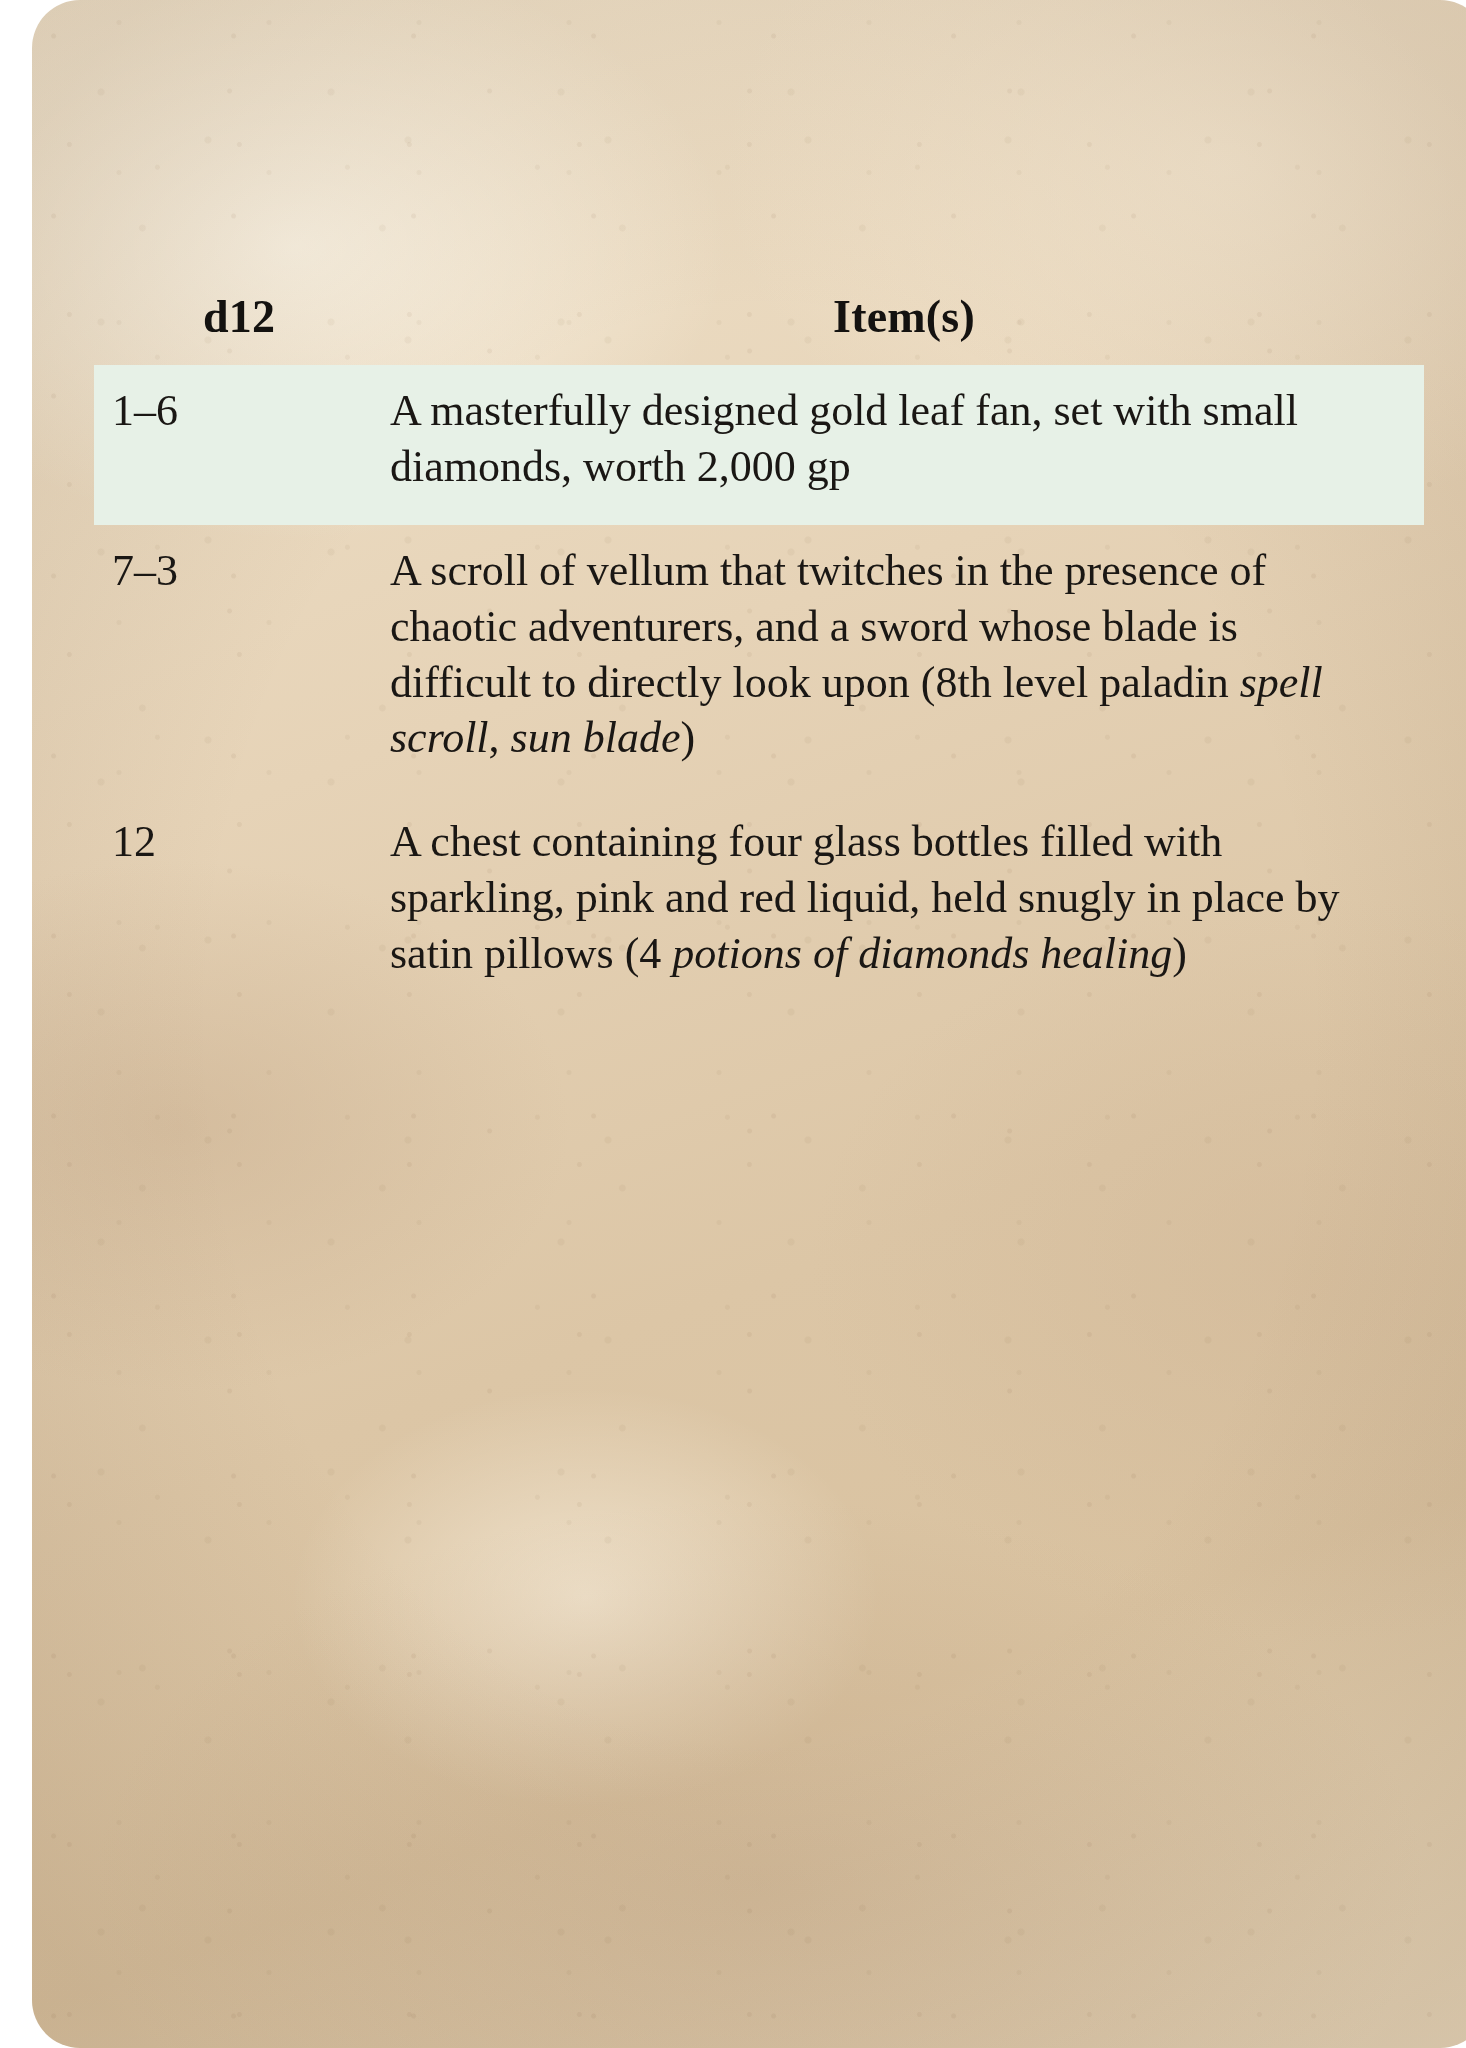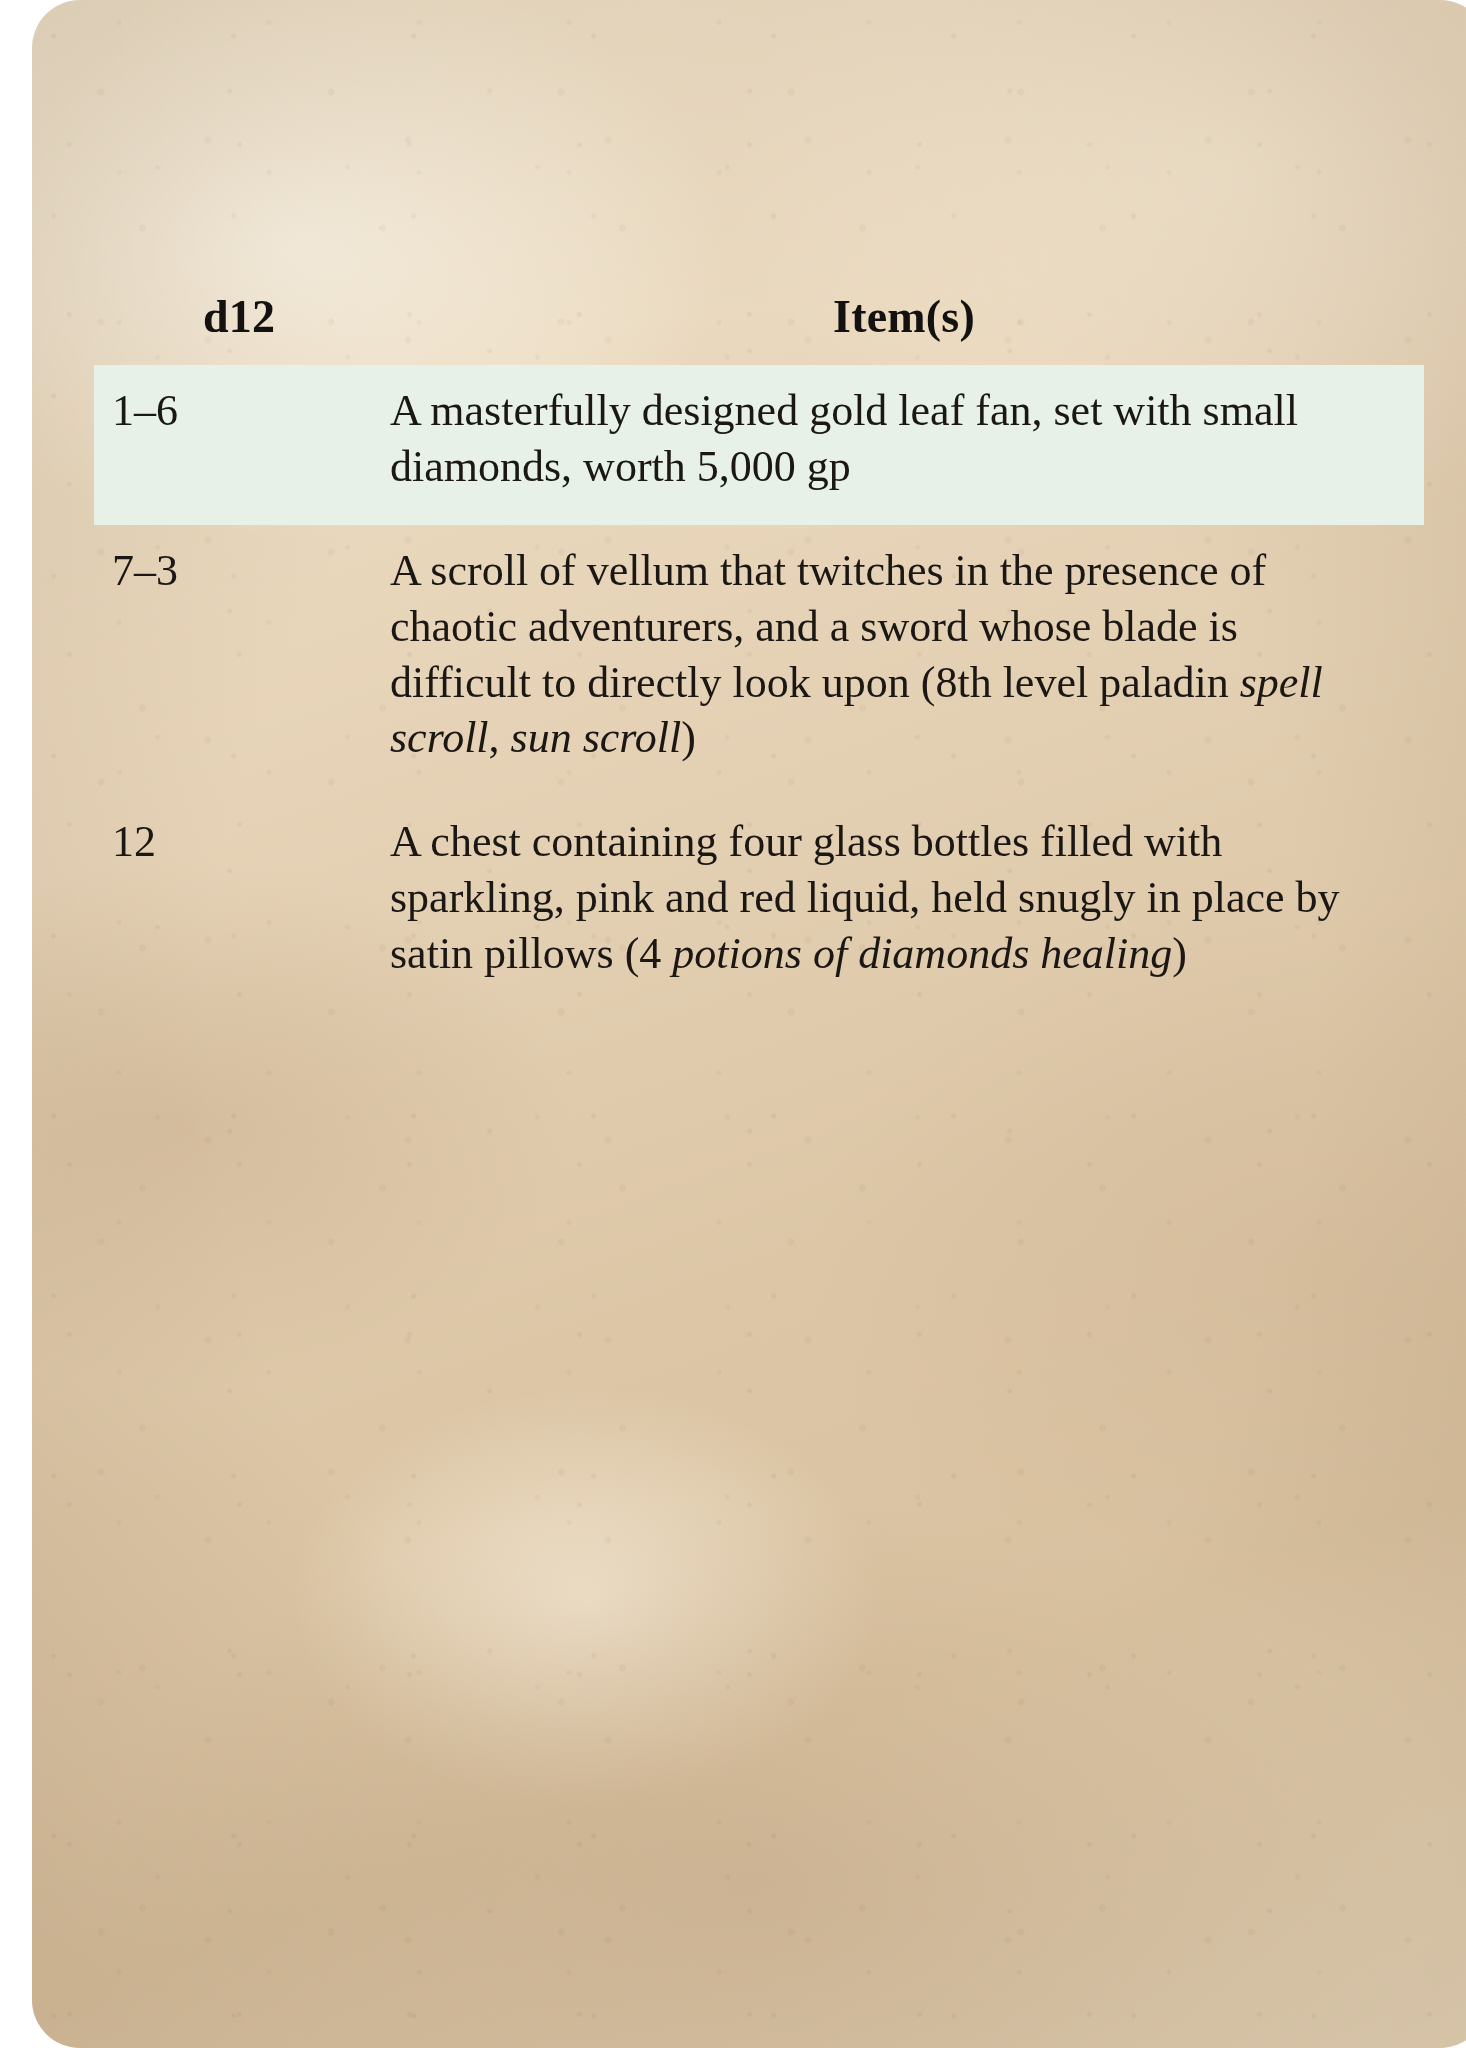--- a/index.html
+++ b/index.html
@@ -118,25 +118,25 @@
     <table class="loot">
       <thead>
         <tr>
           <th class="col-roll">d12</th>
           <th class="col-item">Item(s)</th>
         </tr>
       </thead>
       <tbody id="loot-body">
           <tr class="shaded">
             <td class="roll">1–6</td>
-            <td class="item">A masterfully designed gold leaf fan, set with small diamonds, worth 5,000 gp</td>
+            <td class="item">A masterfully designed gold leaf fan, set with small diamonds, worth 2,000 gp</td>
           </tr>
           <tr class="">
             <td class="roll">7–3</td>
-            <td class="item">A scroll of vellum that twitches in the presence of chaotic adventurers, and a sword whose blade is difficult to directly look upon (8th level paladin <em>spell scroll</em>, <em>sun scroll</em>)</td>
+            <td class="item">A scroll of vellum that twitches in the presence of chaotic adventurers, and a sword whose blade is difficult to directly look upon (8th level paladin <em>spell scroll</em>, <em>sun blade</em>)</td>
           </tr>
           <tr class="">
             <td class="roll">12</td>
             <td class="item">A chest containing four glass bottles filled with sparkling, pink and red liquid, held snugly in place by satin pillows (4 <em>potions of diamonds healing</em>)</td>
           </tr>
         </tbody>
     </table>
   </div>
 </div>
 

